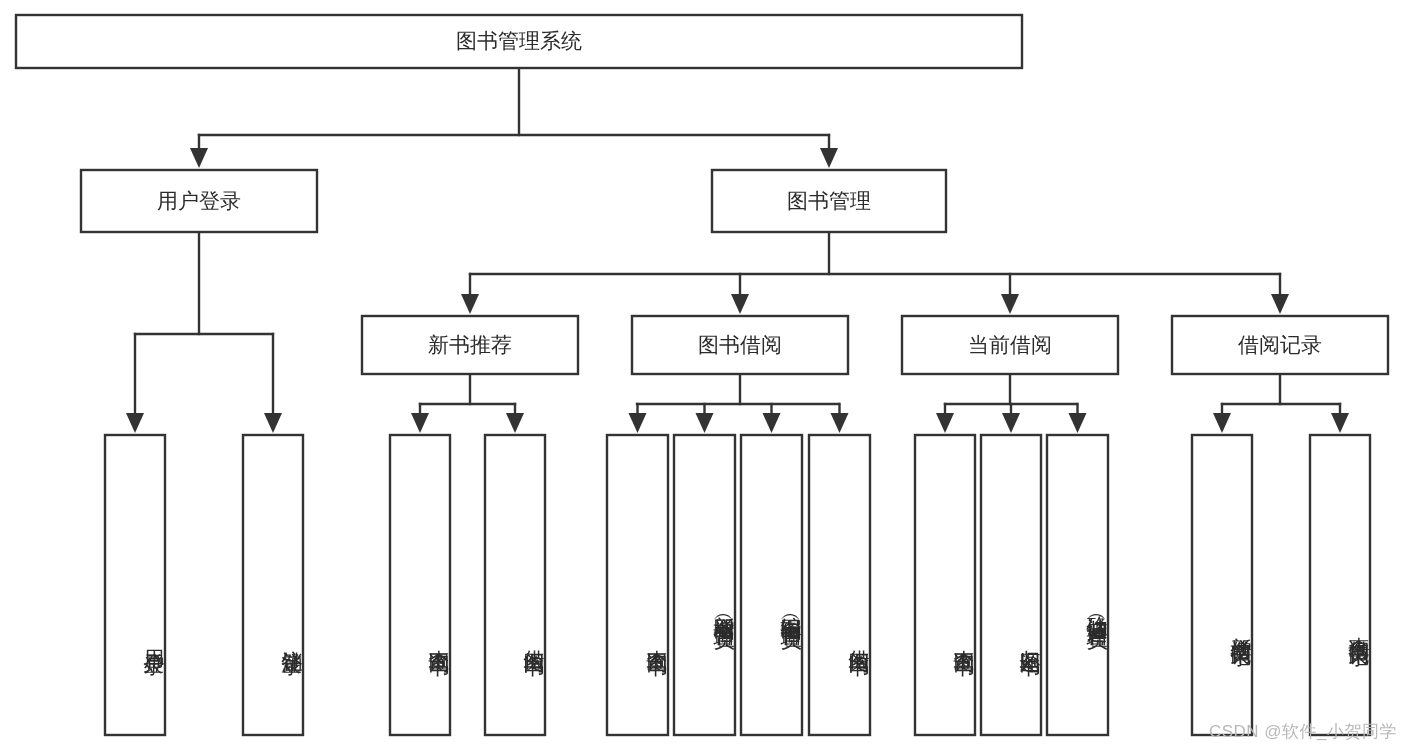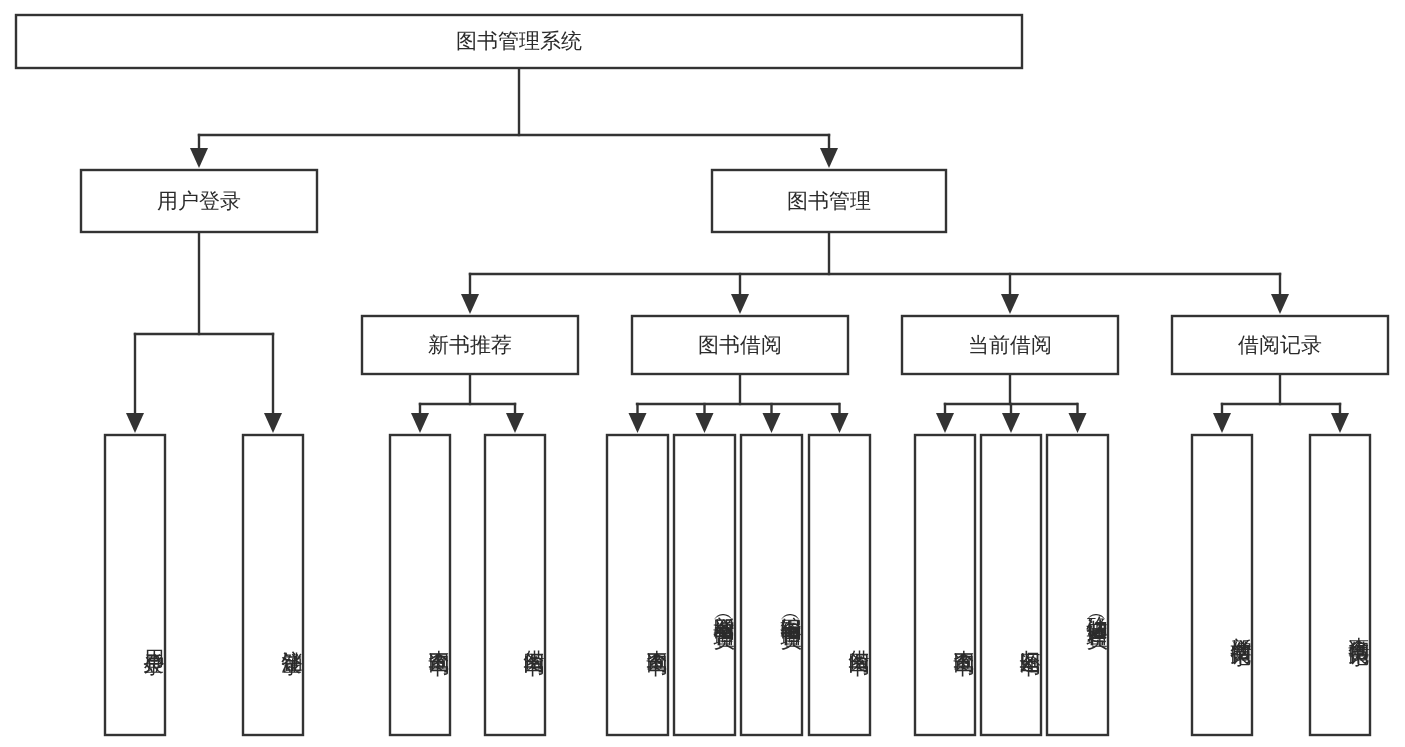--- a/index.html
+++ b/index.html
@@ -175,13 +175,14 @@
       <div class="node-label-v" style="left: 607px; top: 435px; width: 61px; height: 300px; padding-top: 104px; box-sizing: border-box;">查询图书</div>
       <div class="node-label-v" style="left: 674px; top: 435px; width: 61px; height: 300px; padding-top: 46.5px; box-sizing: border-box;">新增图书（管理员）</div>
       <div class="node-label-v" style="left: 741px; top: 435px; width: 61px; height: 300px; padding-top: 46.5px; box-sizing: border-box;">编辑图书（管理员）</div>
       <div class="node-label-v" style="left: 809px; top: 435px; width: 61px; height: 300px; padding-top: 104px; box-sizing: border-box;">借阅图书</div>
       <div class="node-label-v" style="left: 915px; top: 435px; width: 60px; height: 300px; padding-top: 104px; box-sizing: border-box;">查询图书</div>
       <div class="node-label-v" style="left: 981px; top: 435px; width: 60px; height: 300px; padding-top: 104px; box-sizing: border-box;">归还图书</div>
       <div class="node-label-v" style="left: 1047px; top: 435px; width: 61px; height: 300px; padding-top: 46.5px; box-sizing: border-box;">确认归还（管理员）</div>
       <div class="node-label-v" style="left: 1192px; top: 435px; width: 60px; height: 300px; padding-top: 81px; box-sizing: border-box;">新增借阅记录</div>
       <div class="node-label-v" style="left: 1310px; top: 435px; width: 60px; height: 300px; padding-top: 81px; box-sizing: border-box;">查询借阅记录</div>
     </div>
+  <div class="watermark">CSDN @软件_小贺同学</div>
 </div>
 
 </body></html>

